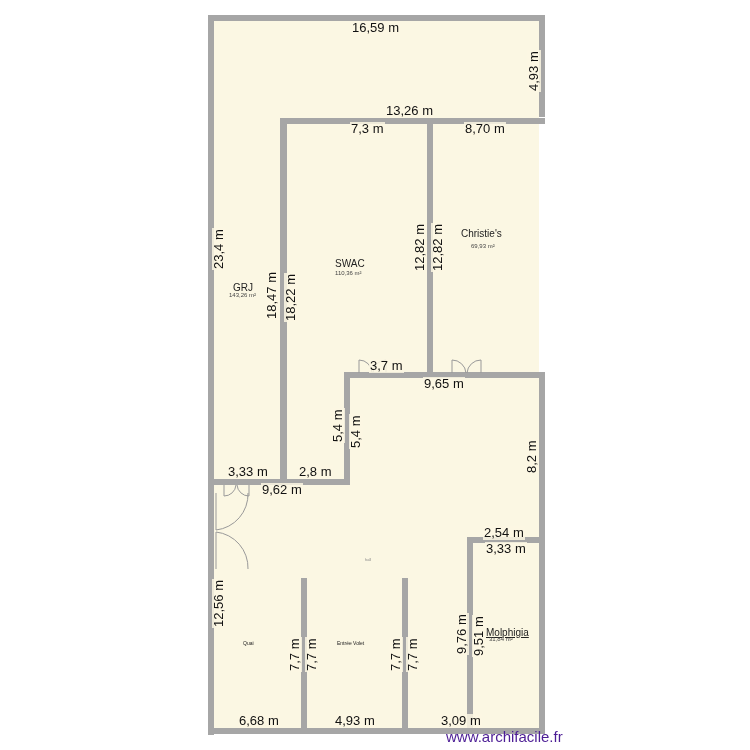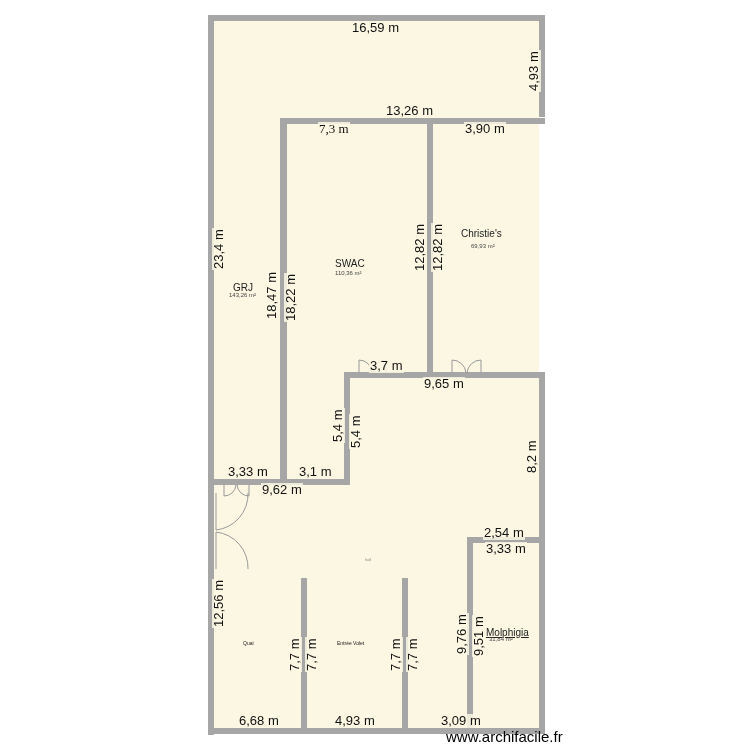--- a/index.html
+++ b/index.html
@@ -5,21 +5,21 @@
   html, body { margin:0; padding:0; background:#ffffff; }
   body { width:750px; height:750px; position:relative; overflow:hidden; font-family:"Liberation Sans", sans-serif; }
   .plan { position:absolute; left:0; top:0; width:750px; height:750px; }
   .floor { position:absolute; background:#fbf7e3; }
   .wall { position:absolute; background:#a6a6a6; }
   .dim { position:absolute; font-size:13px; color:#111; white-space:nowrap; line-height:14px; background:rgba(251,247,227,0.85); padding:0 1px; }
   .dim.v { transform-origin:left top; transform:rotate(-90deg); }
   .room-name { position:absolute; font-size:10px; color:#222; white-space:nowrap; text-align:center; }
   .room-area { position:absolute; font-size:6px; color:#444; white-space:nowrap; text-align:center; }
   .tiny { position:absolute; font-size:4px; color:#888; white-space:nowrap; }
-  .watermark { position:absolute; font-size:15px; color:#000000; white-space:nowrap; }
+  .watermark { position:absolute; font-size:15px; color:#4c1d95; white-space:nowrap; }
   svg.door { position:absolute; overflow:visible; }
 </style>
 </head>
 <body>
 
 <div class="plan">
 
   <div class="floor" style="left:214px;top:20px;width:325px;height:102px;"></div>
   <div class="floor" style="left:214px;top:20px;width:67px;height:460px;"></div>
   <div class="floor" style="left:287px;top:124px;width:141px;height:250px;"></div>
@@ -69,26 +69,26 @@
   <div class="room-name" style="left:461px;top:228px;">Christie's</div>
   <div class="room-area" style="left:471px;top:243px;">69,93 m²</div>
   <div class="room-name" style="left:486px;top:627px;text-decoration:underline;">Molphigia</div>
   <div class="room-area" style="left:489px;top:636px;">31,84 m²</div>
   <div class="room-name" style="left:243px;top:640px;font-size:5px;">Quai</div>
   <div class="room-name" style="left:337px;top:640px;font-size:5px;">Entrée Volet</div>
   <div class="tiny" style="left:365px;top:557px;">hall</div>
 
   <div class="dim" style="left:351px;top:21px;">16,59 m</div>
   <div class="dim" style="left:385px;top:104px;">13,26 m</div>
-  <div class="dim" style="left:318px;top:122px;font-family:Liberation Serif, serif;">7,3 m</div>
-  <div class="dim" style="left:464px;top:122px;">3,90 m</div>
+  <div class="dim" style="left:350px;top:122px;">7,3 m</div>
+  <div class="dim" style="left:464px;top:122px;">8,70 m</div>
   <div class="dim" style="left:369px;top:359px;">3,7 m</div>
   <div class="dim" style="left:423px;top:377px;">9,65 m</div>
   <div class="dim" style="left:227px;top:465px;">3,33 m</div>
-  <div class="dim" style="left:298px;top:465px;">3,1 m</div>
+  <div class="dim" style="left:298px;top:465px;">2,8 m</div>
   <div class="dim" style="left:261px;top:483px;">9,62 m</div>
   <div class="dim" style="left:483px;top:526px;">2,54 m</div>
   <div class="dim" style="left:485px;top:542px;">3,33 m</div>
   <div class="dim" style="left:238px;top:714px;">6,68 m</div>
   <div class="dim" style="left:334px;top:714px;">4,93 m</div>
   <div class="dim" style="left:440px;top:714px;">3,09 m</div>
 
   <div class="dim v" style="left:527px;top:92px;">4,93 m</div>
   <div class="dim v" style="left:212px;top:270px;">23,4 m</div>
   <div class="dim v" style="left:265px;top:320px;">18,47 m</div>

